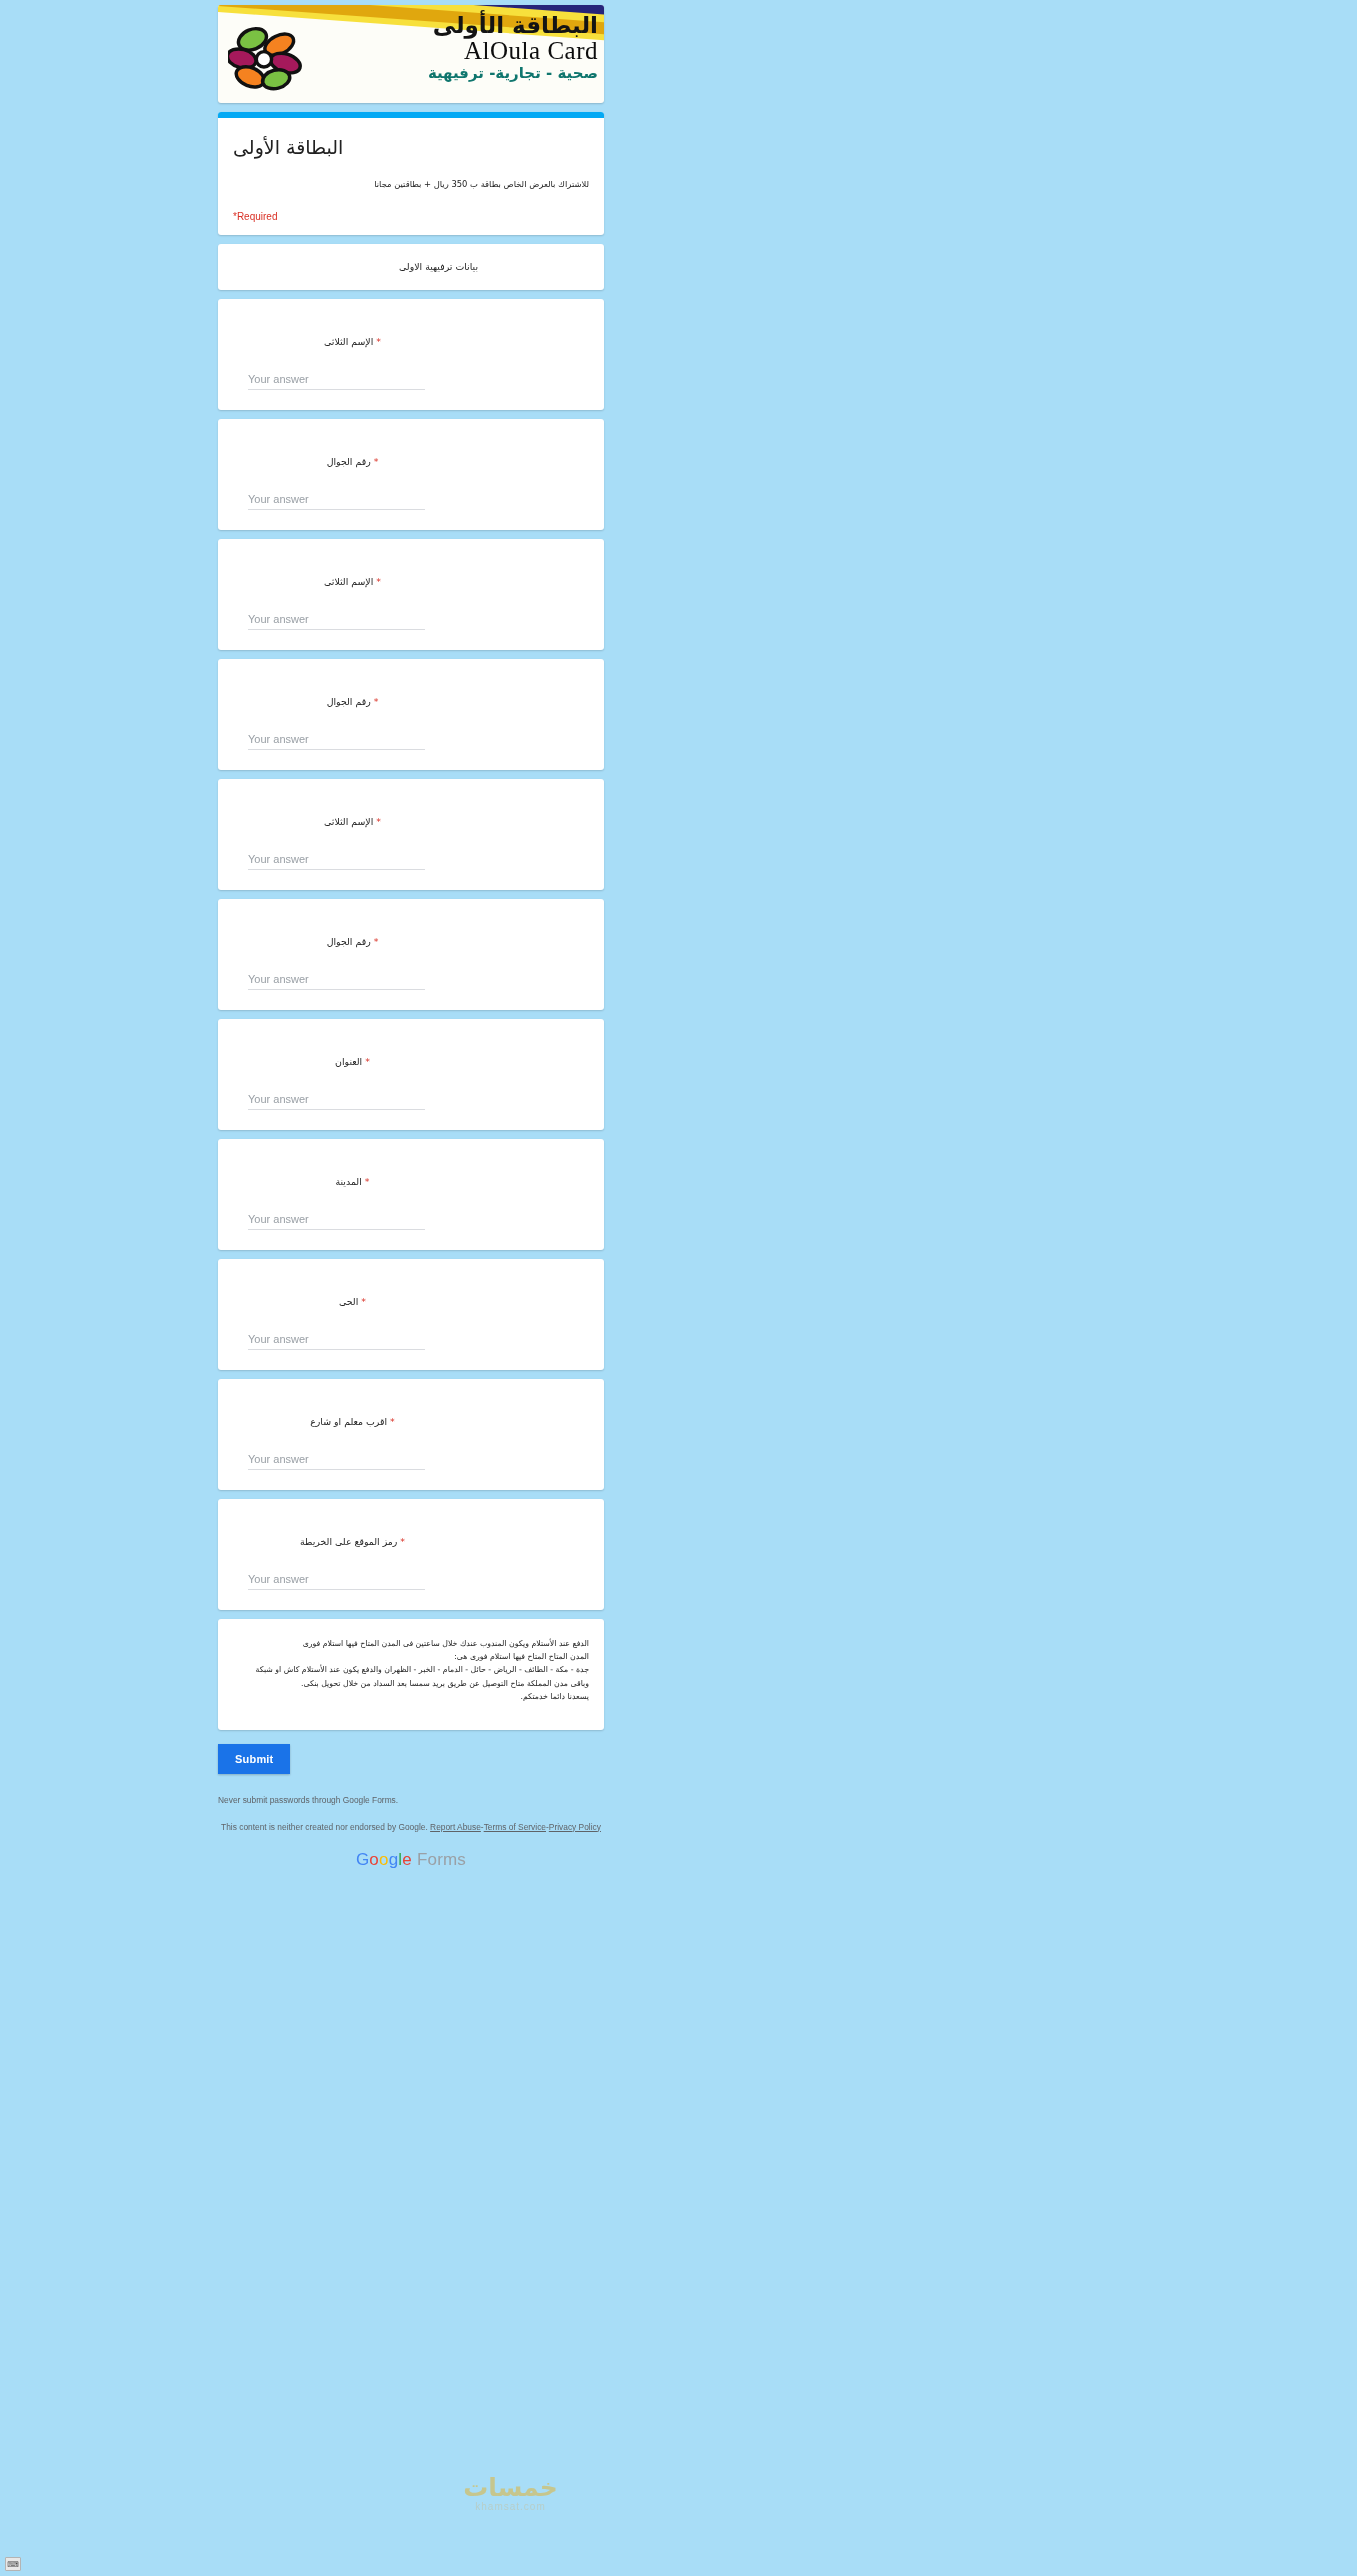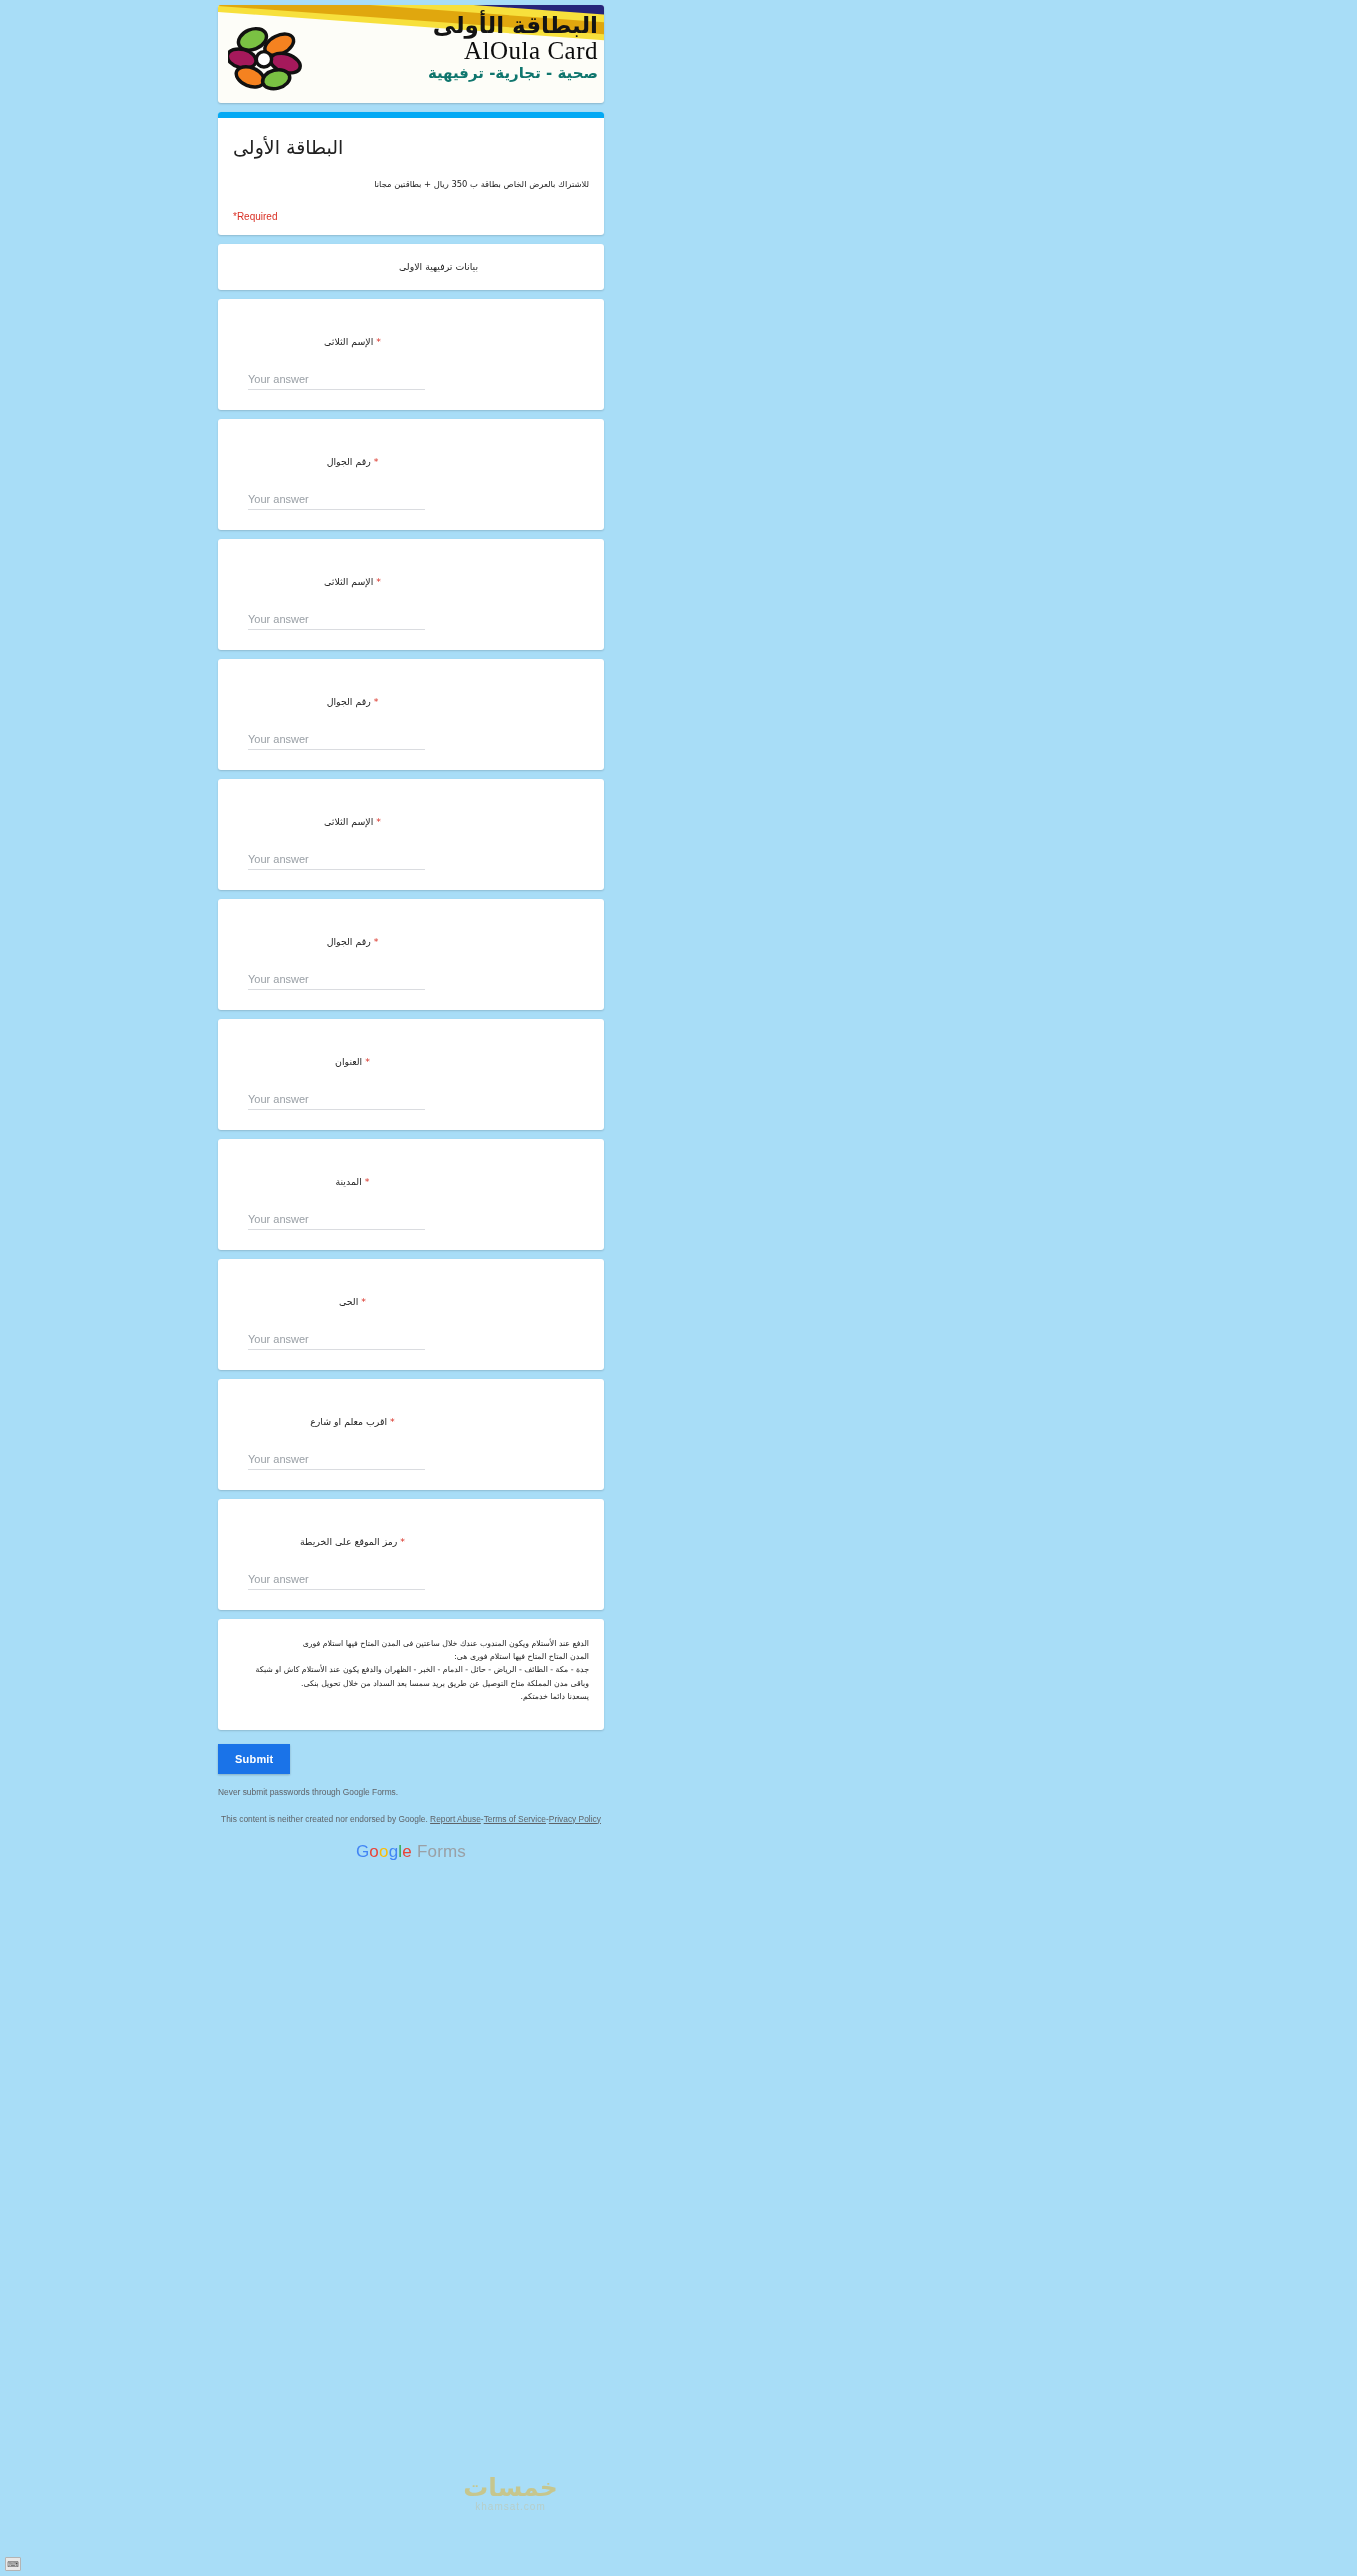--- a/index.html
+++ b/index.html
@@ -160,21 +160,21 @@
     font-weight: bold;
     padding: 9px 17px;
     cursor: pointer;
     letter-spacing: 0.2px;
     box-shadow: 0 1px 2px rgba(0,0,0,.22);
   }
   .never-submit {
     font-family: "Liberation Sans", sans-serif;
     font-size: 8.4px;
     color: #5f6368;
-    margin-top: 13px;
+    margin-top: 21px;
     text-align: left;
   }
   .disclaimer {
     font-family: "Liberation Sans", sans-serif;
     font-size: 8.4px;
     color: #5f6368;
     margin-top: 17px;
     text-align: center;
     width: 386px;
   }

